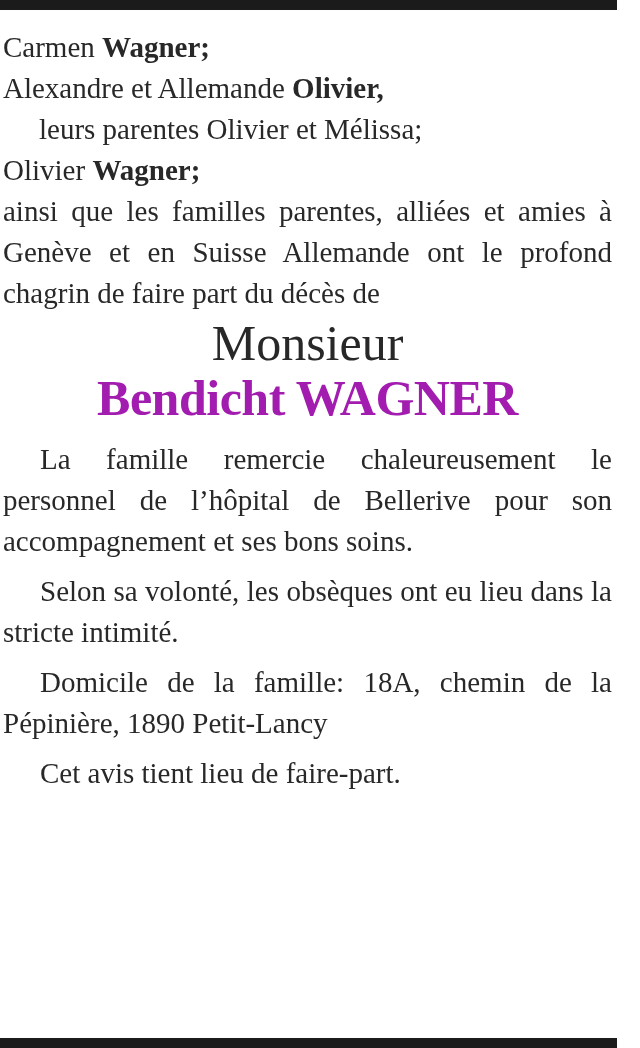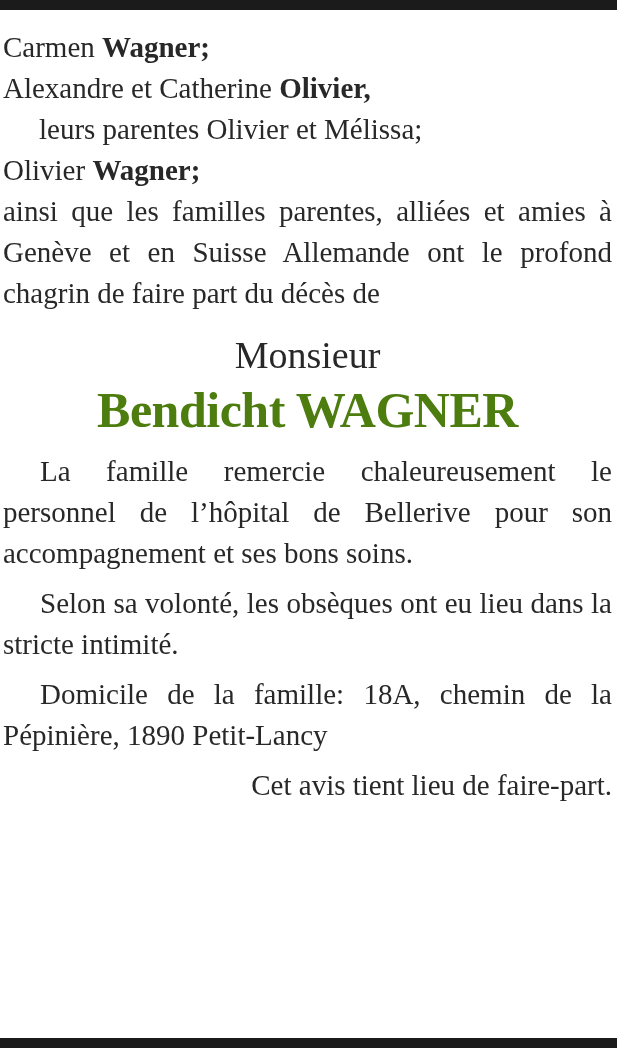--- a/index.html
+++ b/index.html
@@ -28,50 +28,50 @@
     left: 3px;
     right: 5px;
     padding-top: 17px;
     font-size: 29px;
     line-height: 41px;
     font-stretch: condensed;
   }
   .name-line { white-space: nowrap; }
   .name-line .b { font-weight: 700; }
   .name-line.indent { padding-left: 36px; }
-  p { margin: 0; text-align: right; }
+  p { margin: 0; }
   .just { text-align: justify; }
   .p-indent { text-indent: 37px; margin-top: 9px; }
   .civility {
     text-align: center;
-    font-size: 38px;
+    font-size: 50px;
     line-height: 50px;
-    margin-top: 16px;
+    margin-top: 4px;
   }
   .deceased {
     text-align: center;
     font-size: 50px;
     line-height: 60px;
     font-weight: 700;
     letter-spacing: -0.5px;
     margin-bottom: 11px;
-    color: #4d7c0f;
+    color: #a21caf;
   }
 </style>
 </head>
 <body>
 
 <div class="page">
   <div class="rule rule-top"></div>
 
   <div class="content">
 
     <div>
       <div class="name-line"><span>Carmen </span><span class="b">Wagner;</span></div>
-      <div class="name-line"><span>Alexandre et Catherine </span><span class="b">Olivier,</span></div>
+      <div class="name-line"><span>Alexandre et Allemande </span><span class="b">Olivier,</span></div>
       <div class="name-line indent"><span>leurs parentes Olivier et Mélissa;</span><span class="b"></span></div>
       <div class="name-line"><span>Olivier </span><span class="b">Wagner;</span></div>
     </div>
 
     <p class="just">ainsi que les familles parentes, alliées et amies à Genève et en Suisse Allemande ont le profond chagrin de faire part du décès de</p>
 
     <div class="civility">Monsieur</div>
     <div class="deceased">Bendicht WAGNER</div>
 
     <p class="just p-indent">La famille remercie chaleureusement le personnel de l’hôpital de Bellerive pour son accompagnement et ses bons soins.</p>

